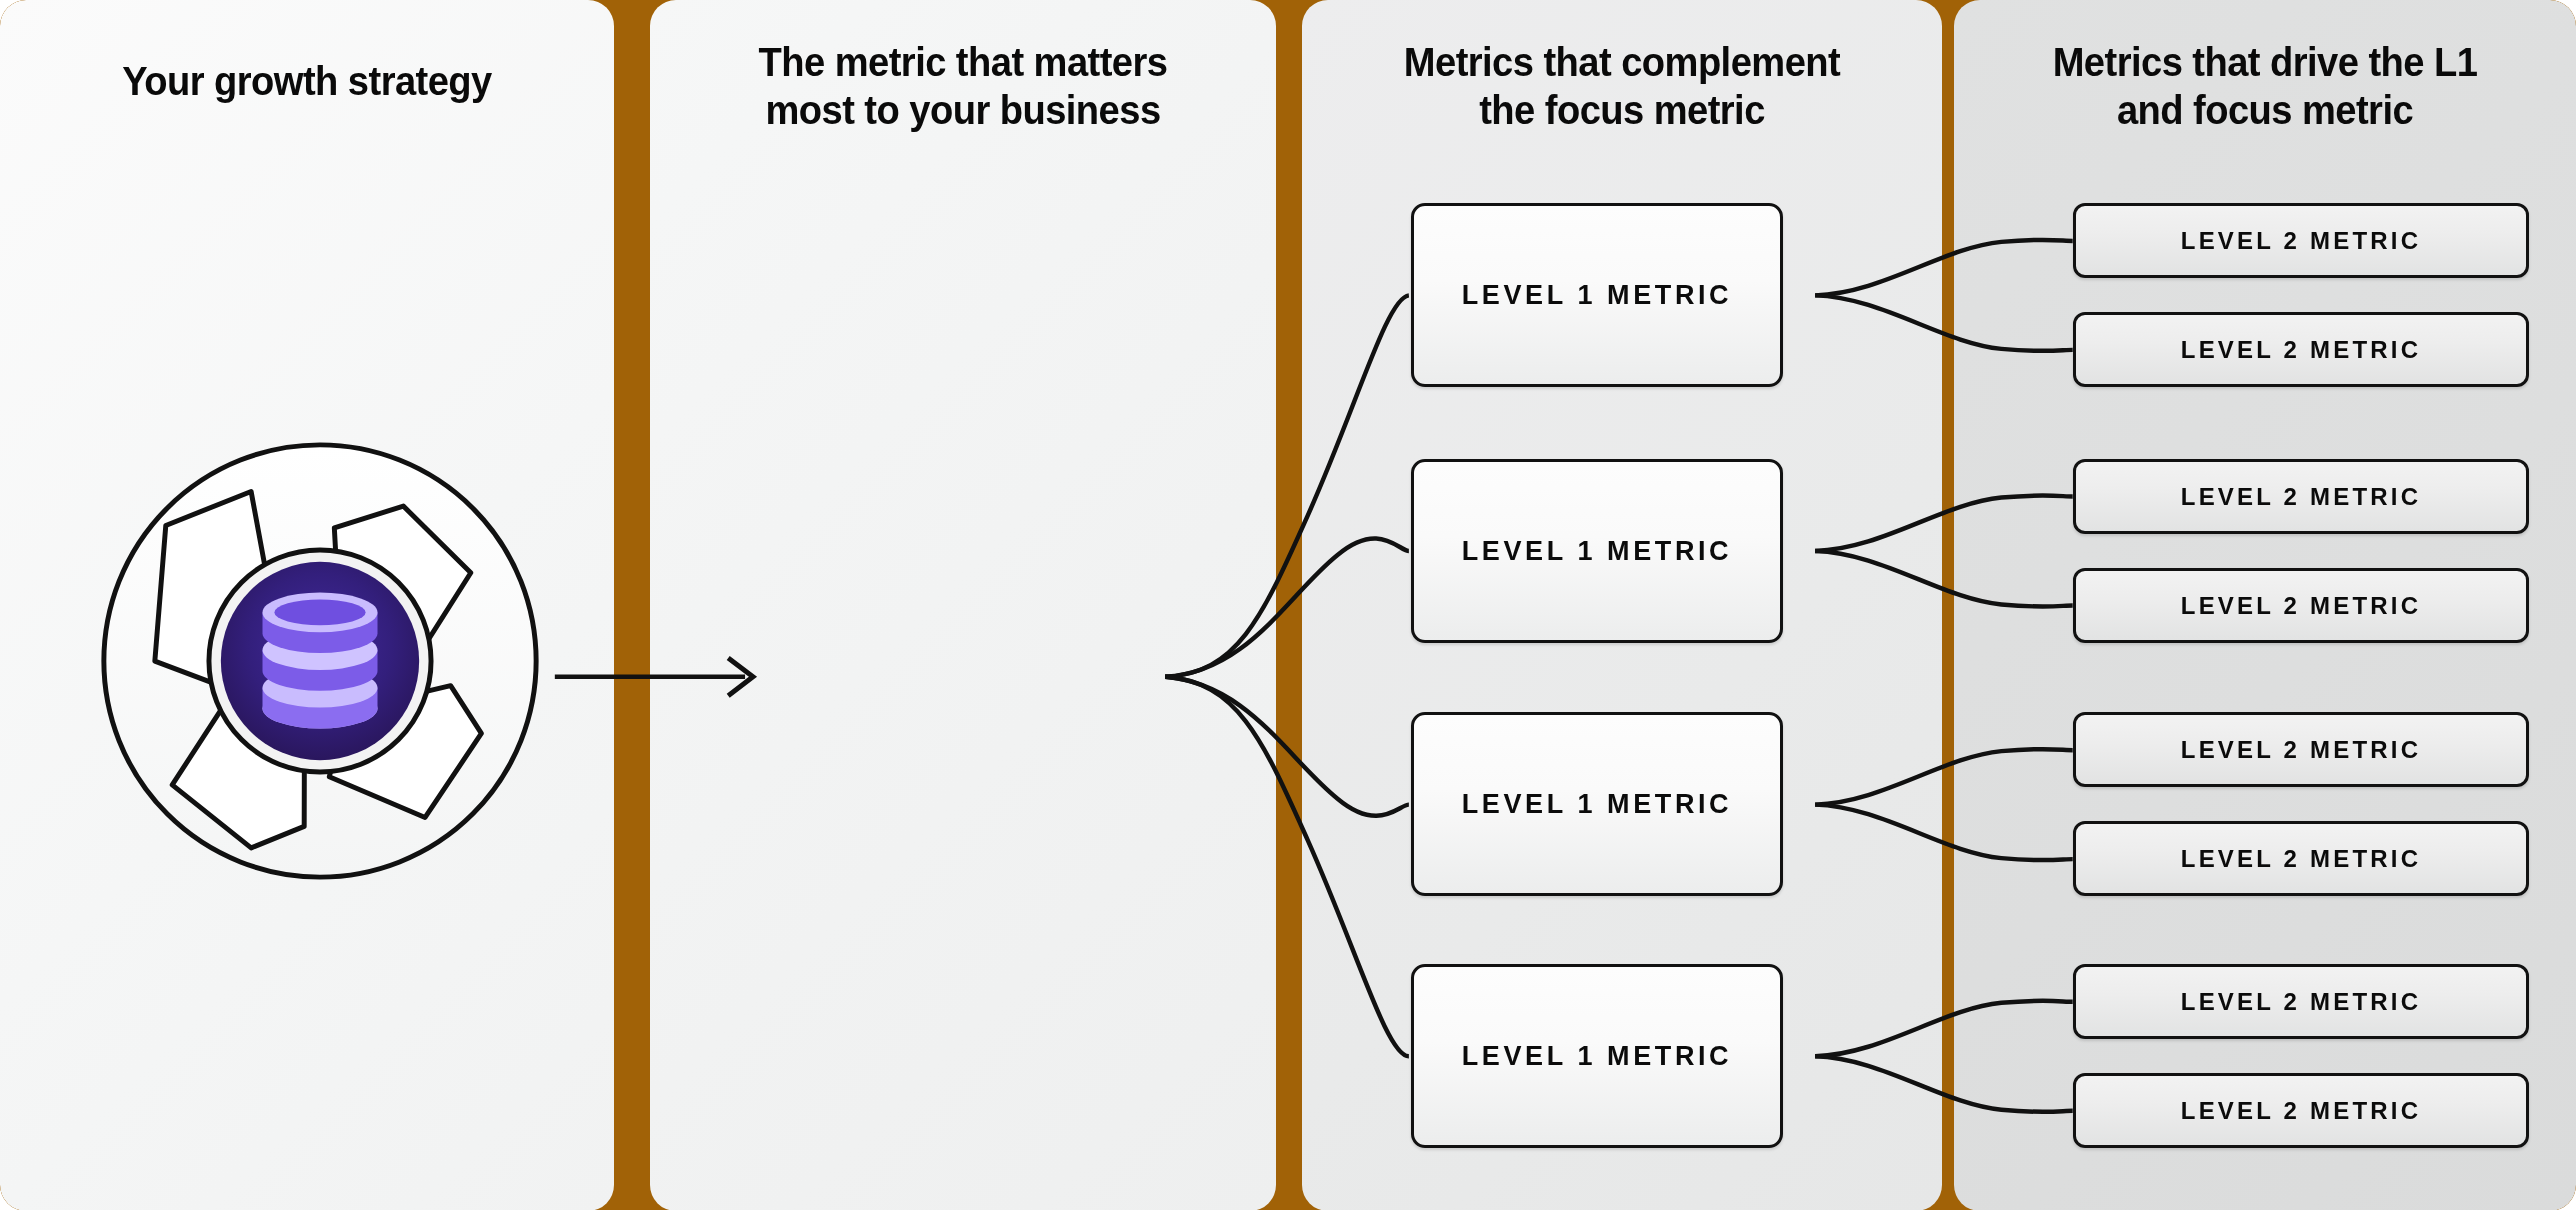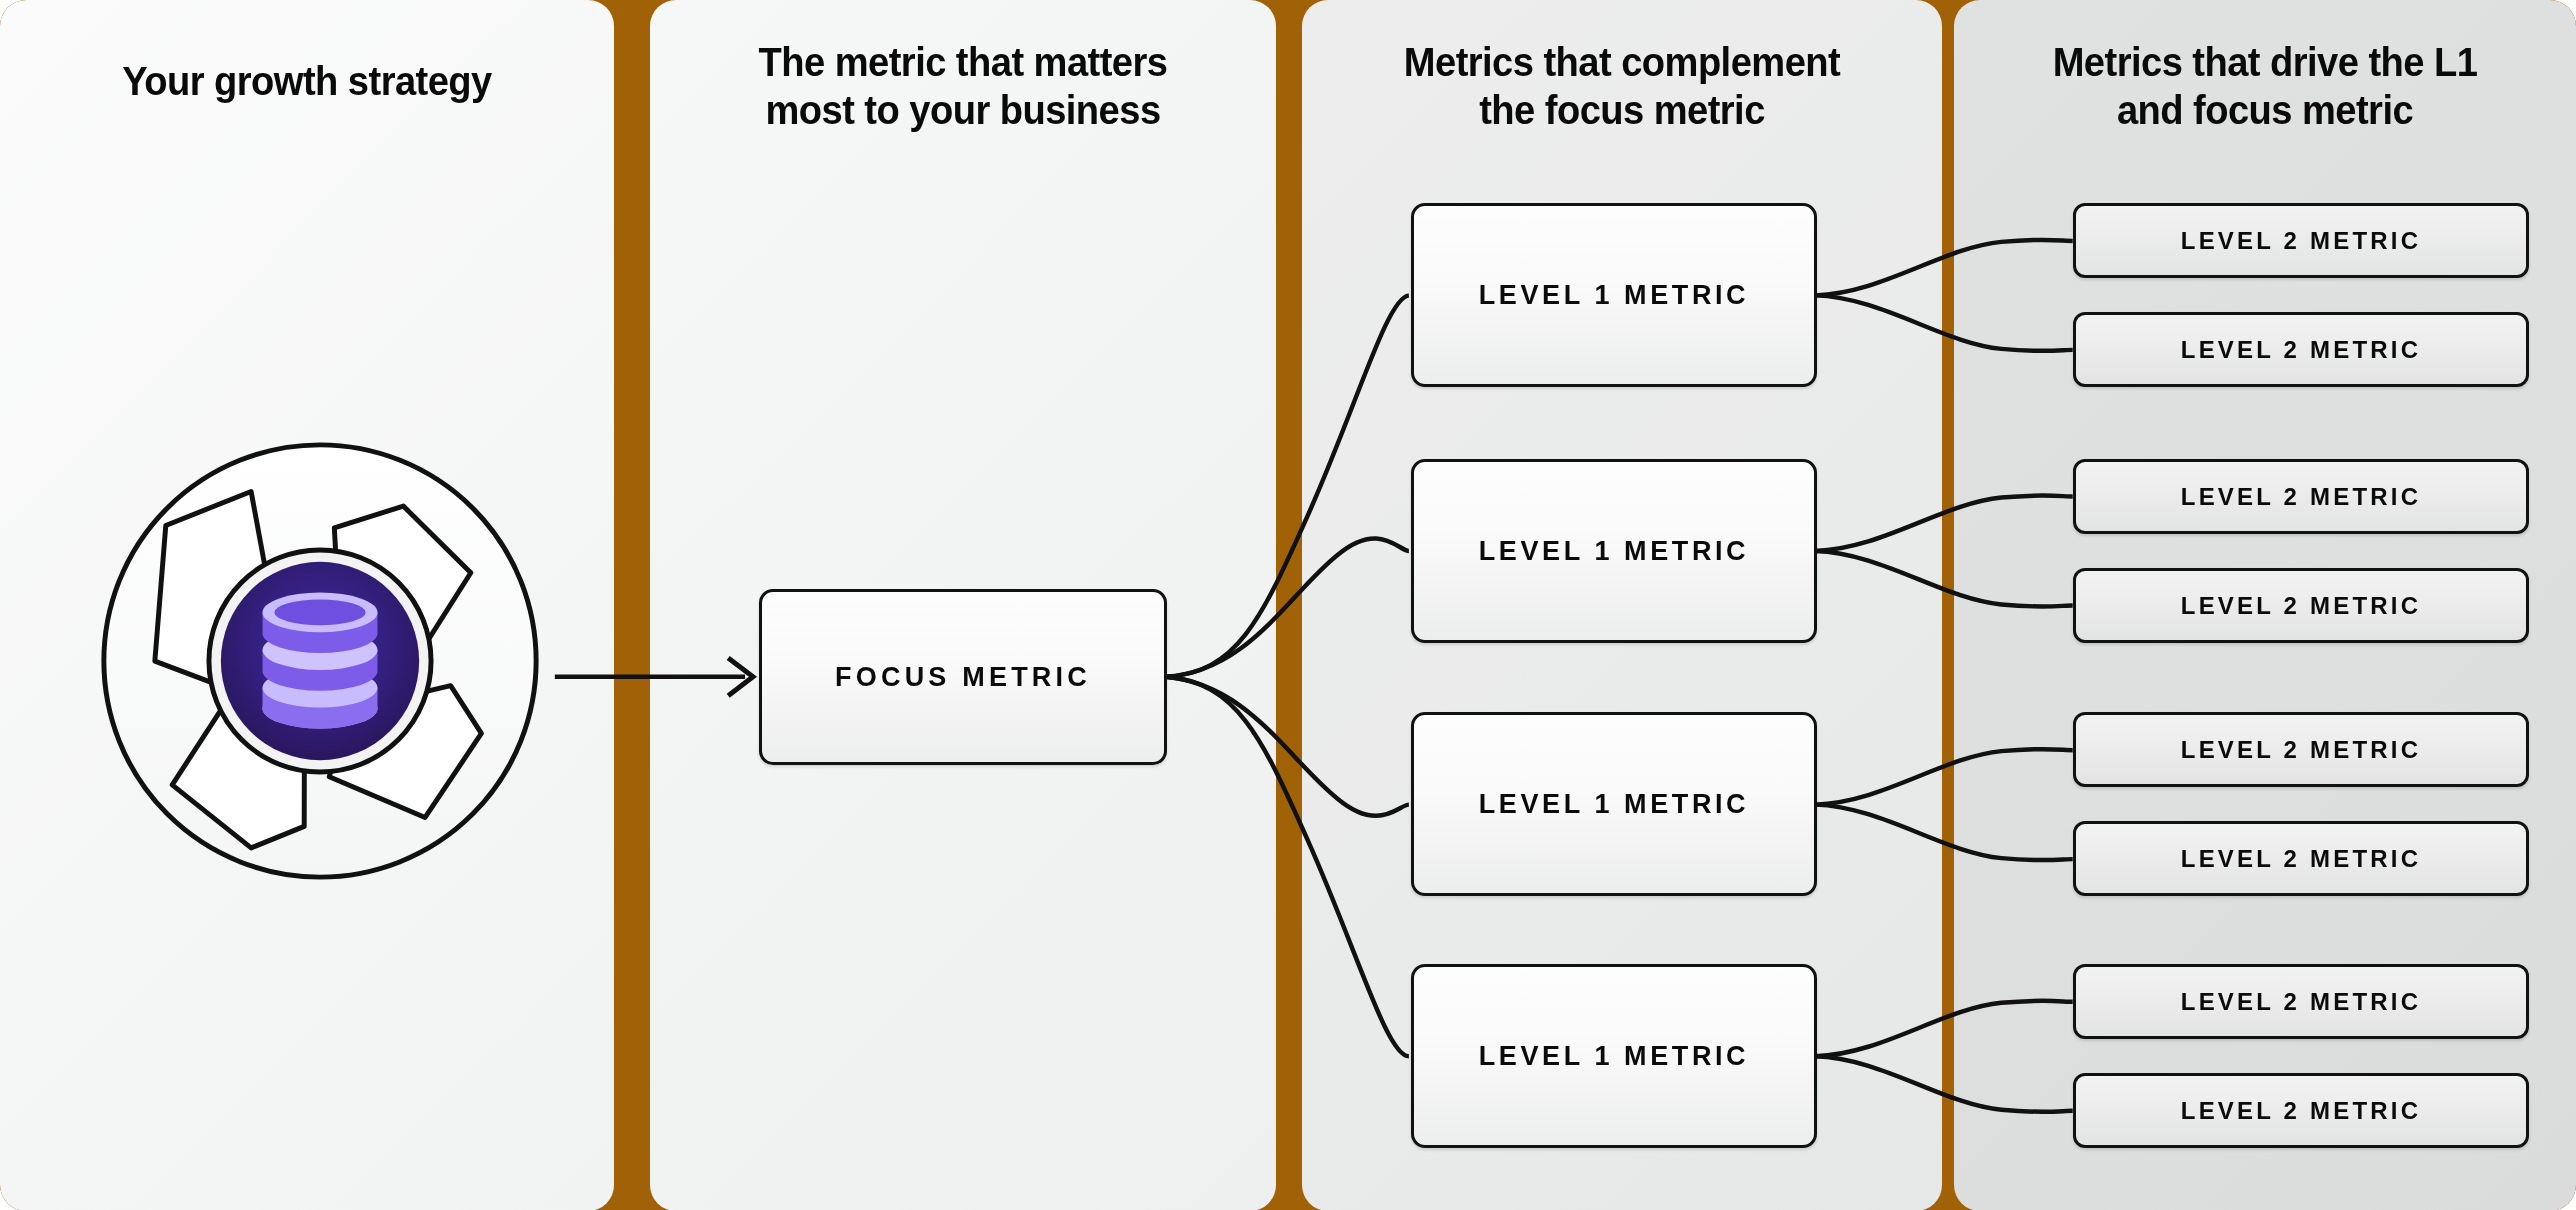--- a/index.html
+++ b/index.html
@@ -76,21 +76,21 @@
     font-weight:700;
     letter-spacing:3.6px;
     white-space:nowrap;
   }
   .node.l0{
     width:408px;height:176px;
     font-size:27px;
     letter-spacing:4.2px;
   }
   .node.l1{
-    width:406px;height:184px;
+    width:372px;height:184px;
     font-size:27px;
   }
   .node.l2{
     width:456px;height:75px;
     border-radius:12px;
     font-size:24px;
     letter-spacing:3.2px;
     background:linear-gradient(180deg,#f2f2f2 0%,#ededed 40%,#e2e3e3 100%);
   }
 
@@ -177,23 +177,20 @@
       <path d="M1832 556 C 1900 558 1960 604 2020 610 C 2065 614 2080 611 2092 611"></path>
 
       <path d="M1832 812 C 1900 810 1960 764 2020 758 C 2065 754 2080 757 2092 757"></path>
       <path d="M1832 812 C 1900 814 1960 860 2020 866 C 2065 870 2080 867 2092 867"></path>
 
       <path d="M1832 1066 C 1900 1064 1960 1018 2020 1012 C 2065 1008 2080 1011 2092 1011"></path>
       <path d="M1832 1066 C 1900 1068 1960 1114 2020 1120 C 2065 1124 2080 1121 2092 1121"></path>
     </g>
   </svg>
 
-  <div class="node l0" style="left:759px;top:589px;">
-    <span>FOCUS METRIC</span>
-  </div>
 
   <div class="node l1" style="left:1411px;top:203px;">
     <span>LEVEL 1 METRIC</span>
   </div>
   <div class="node l1" style="left:1411px;top:459px;">
     <span>LEVEL 1 METRIC</span>
   </div>
   <div class="node l1" style="left:1411px;top:712px;">
     <span>LEVEL 1 METRIC</span>
   </div>

